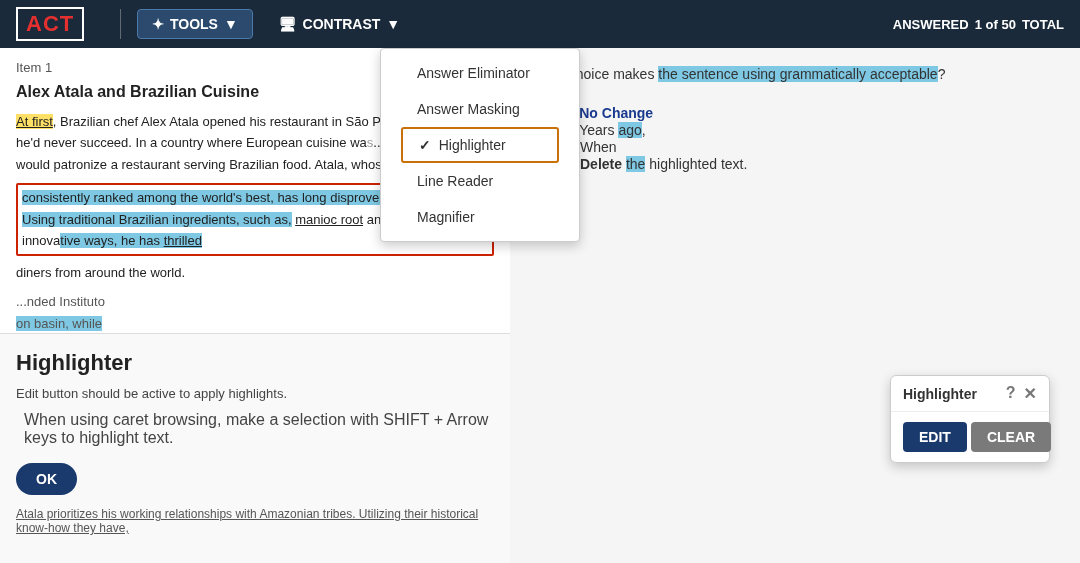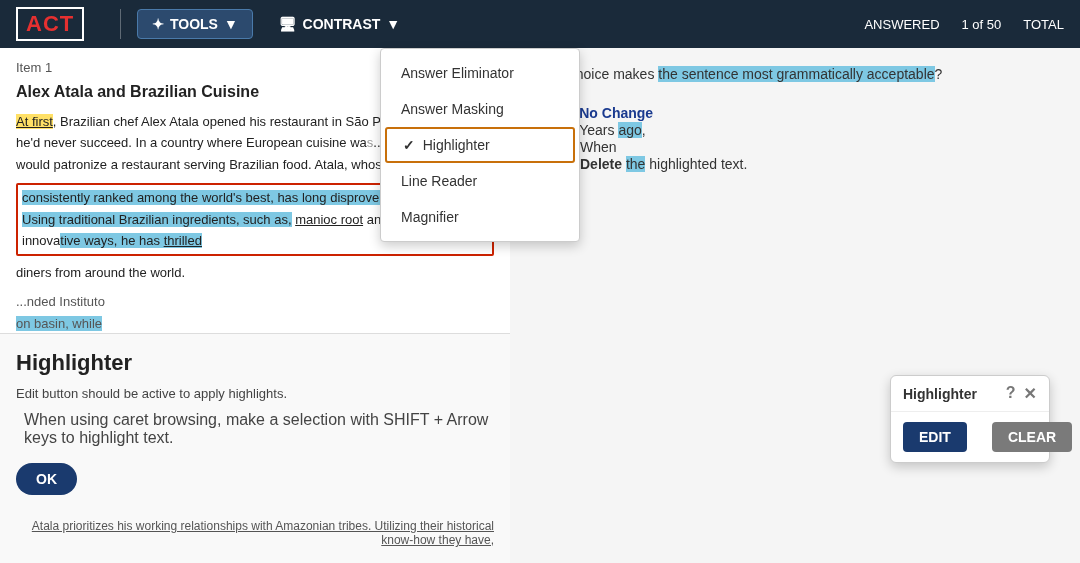--- a/index.html
+++ b/index.html
@@ -55,35 +55,36 @@
       align-items: center;
       gap: 6px;
       font-size: 14px;
       font-weight: bold;
     }
     .header-right {
       margin-left: auto;
       color: white;
       font-size: 13px;
       display: flex;
-      gap: 22px;
+      gap: 6px;
+      font-weight: bold;
     }
 
     
     .dropdown-menu {
       position: absolute;
       top: 48px;
       left: 380px;
       background: white;
       border: 1px solid #ccc;
       border-radius: 4px;
       box-shadow: 0 4px 12px rgba(0,0,0,0.2);
       z-index: 200;
       width: 200px;
-      padding: 6px 0;
+      padding: 6px 16px;
     }
     .dropdown-item {
       padding: 10px 20px;
       cursor: pointer;
       display: flex;
       align-items: center;
       gap: 8px;
       font-size: 14px;
       color: #333;
     }
@@ -223,21 +224,21 @@
       padding: 8px 12px;
       border-bottom: 1px solid #eee;
       font-size: 14px;
       font-weight: bold;
       color: #333;
     }
     .popup-icons { display: flex; gap: 8px; }
     .popup-icon { cursor: pointer; color: #777; font-size: 16px; }
     .popup-actions {
       display: flex;
-      gap: 25px;
+      gap: 4px;
       padding: 10px 12px;
     }
     .edit-btn {
       background: #1a3a6e;
       color: white;
       border: none;
       padding: 7px 16px;
       border-radius: 4px;
       font-size: 14px;
       font-weight: bold;
@@ -327,27 +328,27 @@
         <span class="highlight-blue">...ly</span>
       </p>
     </div>
 
     <div class="highlighter-panel">
       <div class="highlighter-title">Highlighter</div>
       <div class="highlighter-desc">Edit button should be active to apply highlights.</div>
       <div class="highlighter-desc2">When using caret browsing, make a selection with SHIFT + Arrow keys to highlight text.</div>
       <button class="ok-btn">OK</button>
 
-      <p style="font-size:12px; color:#555; margin-top:24px; text-decoration:underline;text-align:right;">Atala prioritizes his working relationships with Amazonian tribes. Utilizing their historical know-how they have,</p>
+      <p style="font-size:12px; color:#555; margin-top:12px; text-decoration:underline;">Atala prioritizes his working relationships with Amazonian tribes. Utilizing their historical know-how they have,</p>
     </div>
   </div>
 
   <div class="right-panel">
     <div class="question-text">
-      Which choice makes <span class="question-highlight">the sentence most grammatically acceptable</span>?
+      Which choice makes <span class="question-highlight">the sentence using grammatically acceptable</span>?
     </div>
 
     <div class="answer-options">
       <div class="answer-option">
         <div class="radio-circle"></div>
         <span class="answer-label">A.</span>
         <span class="answer-bold">No Change</span>
       </div>
       <div class="answer-option">
         <div class="radio-circle"></div>

